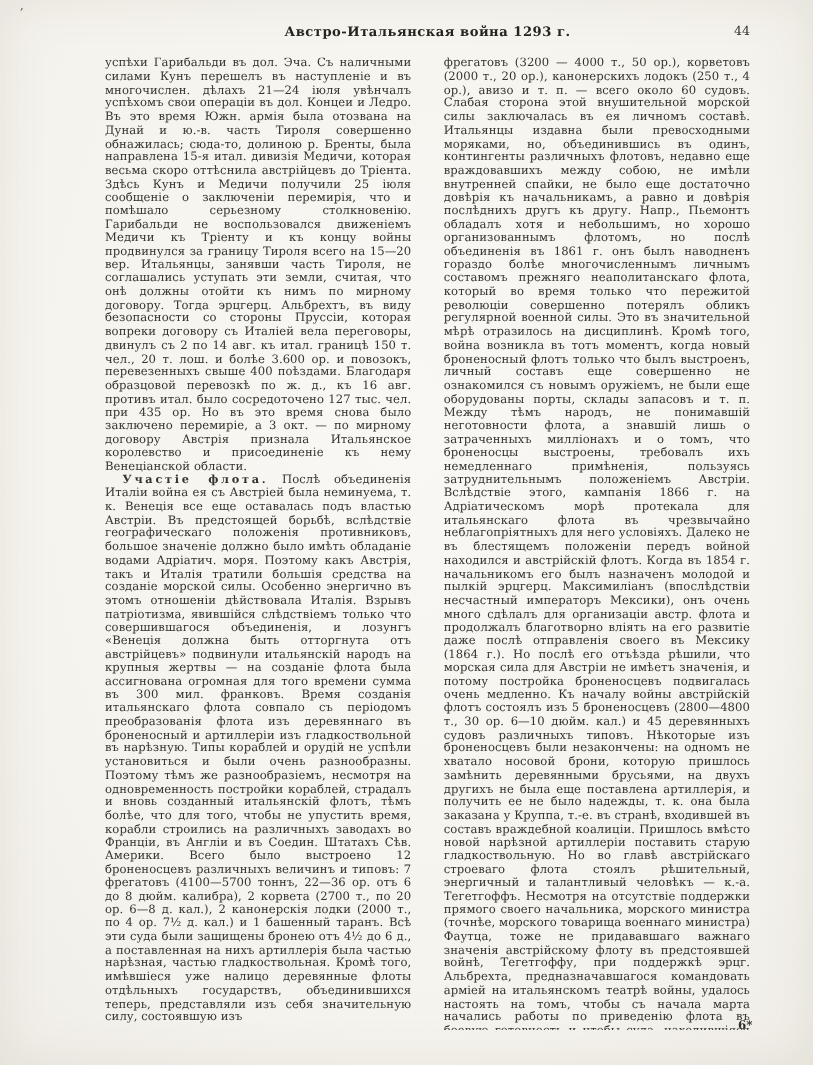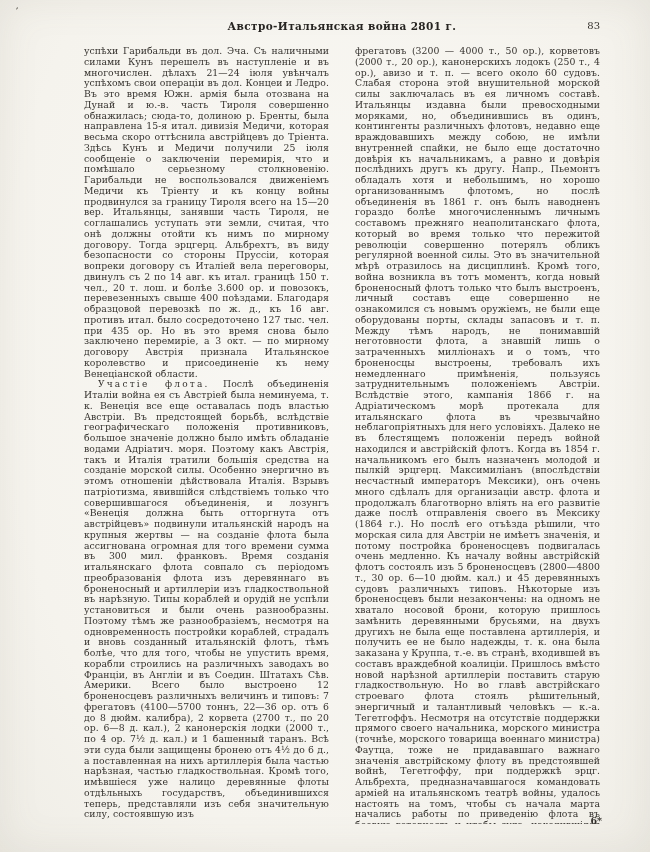--- a/index.html
+++ b/index.html
@@ -33,41 +33,41 @@
   .col{
     width:245px;height:100%;
     overflow:hidden;
     text-align:justify;
     font-size:9.3px;line-height:10.75px;
     letter-spacing:0.05px;
     color:#35322e;
   }
   .col p.para{margin:0;}
   .col p.ind{text-indent:14px;}
-  .sp{letter-spacing:2.2px;font-weight:normal;font-size:9.0px;}
+  .sp{letter-spacing:2.2px;font-weight:bold;font-size:9.0px;}
   .it{}
   .sig{
     position:absolute;right:48px;bottom:26px;
     font-size:9.5px;font-weight:bold;color:#33302c;
   }
   .speck-tl{
     position:absolute;left:15px;top:6px;
     font-size:9px;color:#4a463f;transform:rotate(8deg);
   }
 </style>
 </head>
 <body>
 
 <div class="page">
 
   <span class="speck-tl">ʼ</span>
 
   <div class="header">
-    <div class="title">Австро-Итальянская война 2801 г.</div>
-    <div class="pagenum">83</div>
+    <div class="title">Австро-Итальянская война 1293 г.</div>
+    <div class="pagenum">44</div>
   </div>
 
   <div class="textblock">
     <div class="col">
         <p class="para"><span>успѣхи Гарибальди въ дол. Эча. Съ наличными силами Кунъ перешелъ въ наступленіе и въ многочислен. дѣлахъ 21—24 іюля увѣнчалъ успѣхомъ свои операціи въ дол. Концеи и Ледро. Въ это время Южн. армія была отозвана на Дунай и ю.-в. часть Тироля совершенно обнажилась; сюда-то, долиною р. Бренты, была направлена 15-я итал. дивизія Медичи, которая весьма скоро оттѣснила австрійцевъ до Тріента. Здѣсь Кунъ и Медичи получили 25 іюля сообщеніе о заключеніи перемирія, что и помѣшало серьезному столкновенію. Гарибальди не воспользовался движеніемъ Медичи къ Тріенту и къ концу войны продвинулся за границу Тироля всего на 15—20 вер. Итальянцы, занявши часть Тироля, не соглашались уступать эти земли, считая, что онѣ должны отойти къ нимъ по мирному договору. Тогда эрцгерц. Альбрехтъ, въ виду безопасности со стороны Пруссіи, которая вопреки договору съ Италіей вела переговоры, двинулъ съ 2 по 14 авг. къ итал. границѣ 150 т. чел., 20 т. лош. и болѣе 3.600 ор. и повозокъ, перевезенныхъ свыше 400 поѣздами. Благодаря образцовой перевозкѣ по ж. д., къ 16 авг. противъ итал. было сосредоточено 127 тыс. чел. при 435 ор. Но въ это время снова было заключено перемиріе, а 3 окт. — по мирному договору Австрія признала Итальянское королевство и присоединеніе къ нему Венеціанской области.</span></p>
         <p class="para ind"><span class="sp">Участіе флота.</span><span> Послѣ объединенія Италіи война ея съ Австріей была неминуема, т. к. Венеція все еще оставалась подъ властью Австріи. Въ предстоящей борьбѣ, вслѣдствіе географическаго положенія противниковъ, большое значеніе должно было имѣть обладаніе водами Адріатич. моря. Поэтому какъ Австрія, такъ и Италія тратили большія средства на созданіе морской силы. Особенно энергично въ этомъ отношеніи дѣйствовала Италія. Взрывъ патріотизма, явившійся слѣдствіемъ только что совершившагося объединенія, и лозунгъ «Венеція должна быть отторгнута отъ австрійцевъ» подвинули итальянскій народъ на крупныя жертвы — на созданіе флота была ассигнована огромная для того времени сумма въ 300 мил. франковъ. Время созданія итальянскаго флота совпало съ періодомъ преобразованія флота изъ деревяннаго въ броненосный и артиллеріи изъ гладкоствольной въ нарѣзную. Типы кораблей и орудій не успѣли установиться и были очень разнообразны. Поэтому тѣмъ же разнообразіемъ, несмотря на одновременность постройки кораблей, страдалъ и вновь созданный </span><span class="it">итальянскій флотъ</span><span>, тѣмъ болѣе, что для того, чтобы не упустить время, корабли строились на различныхъ заводахъ во Франціи, въ Англіи и въ Соедин. Штатахъ Сѣв. Америки. Всего было выстроено 12 броненосцевъ различныхъ величинъ и типовъ: 7 фрегатовъ (4100—5700 тоннъ, 22—36 ор. отъ 6 до 8 дюйм. калибра), 2 корвета (2700 т., по 20 ор. 6—8 д. кал.), 2 канонерскія лодки (2000 т., по 4 ор. 7½ д. кал.) и 1 башенный таранъ. Всѣ эти суда были защищены бронею отъ 4½ до 6 д., а поставленная на нихъ артиллерія была частью нарѣзная, частью гладкоствольная. Кромѣ того, имѣвшіеся уже налицо деревянные флоты отдѣльныхъ государствъ, объединившихся теперь, представляли изъ себя значительную силу, состоявшую изъ</span></p>
       </div>
     <div class="col">
         <p class="para"><span>фрегатовъ (3200 — 4000 т., 50 ор.), корветовъ (2000 т., 20 ор.), канонерскихъ лодокъ (250 т., 4 ор.), авизо и т. п. — всего около 60 судовъ. Слабая сторона этой внушительной морской силы заключалась въ ея личномъ составѣ. Итальянцы издавна были превосходными моряками, но, объединившись въ одинъ, контингенты различныхъ флотовъ, недавно еще враждовавшихъ между собою, не имѣли внутренней спайки, не было еще достаточно довѣрія къ начальникамъ, а равно и довѣрія послѣднихъ другъ къ другу. Напр., Пьемонтъ обладалъ хотя и небольшимъ, но хорошо организованнымъ флотомъ, но послѣ объединенія въ 1861 г. онъ былъ наводненъ гораздо болѣе многочисленнымъ личнымъ составомъ прежняго неаполитанскаго флота, который во время только что пережитой революціи совершенно потерялъ обликъ регулярной военной силы. Это въ значительной мѣрѣ отразилось на дисциплинѣ. Кромѣ того, война возникла въ тотъ моментъ, когда новый броненосный флотъ только что былъ выстроенъ, личный составъ еще совершенно не ознакомился съ новымъ оружіемъ, не были еще оборудованы порты, склады запасовъ и т. п. Между тѣмъ народъ, не понимавшій неготовности флота, а знавшій лишь о затраченныхъ милліонахъ и о томъ, что броненосцы выстроены, требовалъ ихъ немедленнаго примѣненія, пользуясь затруднительнымъ положеніемъ Австріи. Вслѣдствіе этого, кампанія 1866 г. на Адріатическомъ морѣ протекала для итальянскаго флота въ чрезвычайно неблагопріятныхъ для него условіяхъ. Далеко не въ блестящемъ положеніи передъ войной находился и </span><span class="it">австрійскій флотъ</span><span>. Когда въ 1854 г. начальникомъ его былъ назначенъ молодой и пылкій эрцгерц. Максимиліанъ (впослѣдствіи несчастный императоръ Мексики), онъ очень много сдѣлалъ для организаціи австр. флота и продолжалъ благотворно вліять на его развитіе даже послѣ отправленія своего въ Мексику (1864 г.). Но послѣ его отъѣзда рѣшили, что морская сила для Австріи не имѣетъ значенія, и потому постройка броненосцевъ подвигалась очень медленно. Къ началу войны австрійскій флотъ состоялъ изъ 5 броненосцевъ (2800—4800 т., 30 ор. 6—10 дюйм. кал.) и 45 деревянныхъ судовъ различныхъ типовъ. Нѣкоторые изъ броненосцевъ были незакончены: на одномъ не хватало носовой брони, которую пришлось замѣнить деревянными брусьями, на двухъ другихъ не была еще поставлена артиллерія, и получить ее не было надежды, т. к. она была заказана у Круппа, т.-е. въ странѣ, входившей въ составъ враждебной коалиціи. Пришлось вмѣсто новой нарѣзной артиллеріи поставить старую гладкоствольную. Но во главѣ австрійскаго строеваго флота стоялъ рѣшительный, энергичный и талантливый человѣкъ — к.-а. Тегетгоффъ. Несмотря на отсутствіе поддержки прямого своего начальника, морского министра (точнѣе, морского товарища военнаго министра) Фаутца, тоже не придававшаго важнаго значенія австрійскому флоту въ предстоявшей войнѣ, Тегетгоффу, при поддержкѣ эрцг. Альбрехта, предназначавшагося командовать арміей на итальянскомъ театрѣ войны, удалось настоять на томъ, чтобы съ начала марта начались работы по приведенію флота въ боевую готовность и чтобы суда, находившіяся въ заграничномъ плава-</span></p>
       </div>

